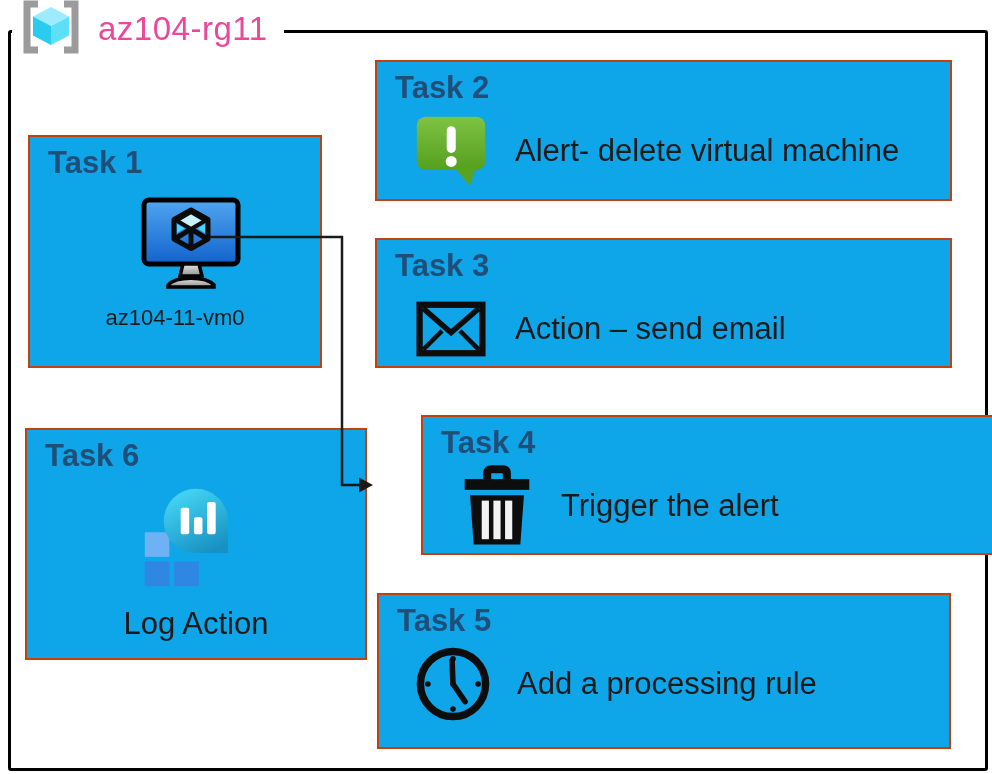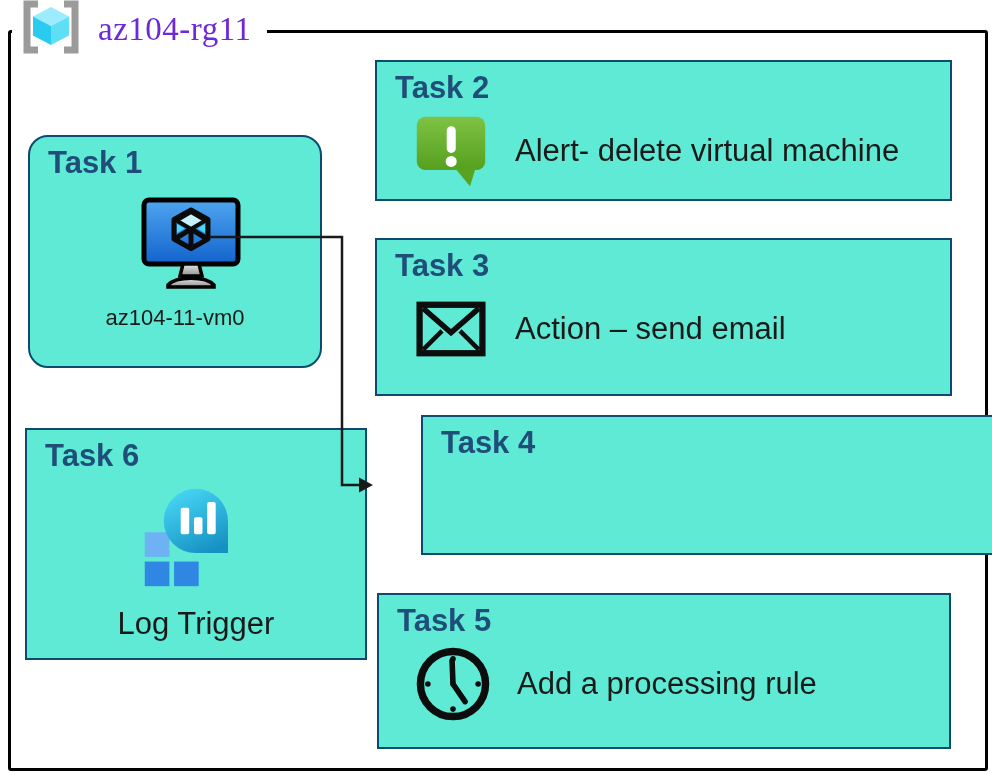--- a/index.html
+++ b/index.html
@@ -12,25 +12,25 @@
     border:3px solid #000; border-radius:3px; background:#fff;
   }
 
   
   .rg-header {
     position:absolute; left:12px; top:1px; height:56px; z-index:4;
     display:flex; align-items:center; gap:14px;
     background:#fff; padding:0 16px 0 6px;
   }
   .rg-header .rg-name {
-    font-size:33px; color:#6d28d9; letter-spacing:0.5px;font-family:Liberation Serif, serif;
+    font-size:33px; color:#ec4899; letter-spacing:0.5px;
   }
 
   .task-box {
-    position:absolute; background:#5eead4; border:2px solid #0c4a6e; z-index:1;
+    position:absolute; background:#0ea5e9; border:2px solid #c2410c; z-index:1;
   }
   .task-title {
     position:absolute; left:18px; top:8px;
     font-size:31px; font-weight:700; color:#1F4E79;
   }
   
   .row {
     position:absolute; left:30px; top:44px; right:12px; height:90px;
     display:flex; align-items:center; gap:20px;
   }
@@ -57,21 +57,21 @@
       <path d="M19 4 H8 V50 H19" fill="none" stroke="#9B9B9B" stroke-width="7"></path>
       <path d="M45 4 H56 V50 H45" fill="none" stroke="#9B9B9B" stroke-width="7"></path>
       <polygon points="32,7 50,16.5 32,26 14,16.5" fill="#9CEBFF"></polygon>
       <polygon points="14,16.5 32,26 32,45 14,35.5" fill="#29CCEF"></polygon>
       <polygon points="32,26 50,16.5 50,35.5 32,45" fill="#5FDFF5"></polygon>
     </svg>
   </span>
   <span class="rg-name">az104-rg11</span>
 </div>
 
-<div class="task-box" style="left:28px; top:135px; width:294px; height:233px;border-radius:20px;">
+<div class="task-box" style="left:28px; top:135px; width:294px; height:233px;">
   <div class="task-title">Task 1</div>
   <div class="vm-icon-wrap">
     <svg width="100" height="92" viewBox="0 0 100 92">
       <defs>
         <linearGradient id="scrGrad" x1="0" y1="0" x2="0" y2="1">
           <stop offset="0" stop-color="#4FA6F0"></stop>
             <stop offset="1" stop-color="#1263CC"></stop>
         </linearGradient>
         <linearGradient id="stdGrad" x1="0" y1="0" x2="0" y2="1">
           <stop offset="0" stop-color="#E6E6E6"></stop>
@@ -105,21 +105,21 @@
       </defs>
       <rect x="8" y="50" width="26" height="26" fill="#6FB2F3"></rect>
       <rect x="8" y="81" width="26" height="26" fill="#2F86E3"></rect>
       <rect x="39" y="81" width="26" height="26" fill="#2F86E3"></rect>
       <path d="M96 38 A34 34 0 1 0 62 72 L96 72 Z" fill="url(#tealGrad)"></path>
       <rect x="46" y="24" width="9" height="28" rx="2" fill="#fff"></rect>
       <rect x="60" y="34" width="9" height="18" rx="2" fill="#fff"></rect>
       <rect x="74" y="18" width="9" height="34" rx="2" fill="#fff"></rect>
     </svg>
   </div>
-  <div class="log-name">Log Trigger</div>
+  <div class="log-name">Log Action</div>
 </div>
 
 <div class="task-box" style="left:375px; top:60px; width:577px; height:141px;">
   <div class="task-title">Task 2</div>
   <div class="row">
     <span class="icon-slot">
       <svg width="76" height="80" viewBox="0 0 80 80">
         <defs>
           <linearGradient id="grnGrad" x1="0" y1="0" x2="0" y2="1">
             <stop offset="0" stop-color="#7FC244"></stop>
@@ -129,37 +129,50 @@
         <rect x="4" y="4" width="72" height="56" rx="9" fill="url(#grnGrad)"></rect>
         <polygon points="44,58 66,58 60,77" fill="#58A321"></polygon>
         <rect x="35.5" y="14" width="9.5" height="28" rx="4.7" fill="#fff"></rect>
         <circle cx="40.2" cy="51" r="5.8" fill="#fff"></circle>
       </svg>
     </span>
     <span class="item-label">Alert- delete virtual machine</span>
   </div>
 </div>
 
-<div class="task-box" style="left:375px; top:238px; width:577px; height:158px;">
+<div class="task-box" style="left:375px; top:238px; width:577px; height:130px;">
   <div class="task-title">Task 3</div>
   <div class="row">
     <span class="icon-slot">
       <svg width="70" height="56" viewBox="0 0 78 62">
         <rect x="4" y="4" width="70" height="54" fill="none" stroke="#0d0d0d" stroke-width="7"></rect>
         <polyline points="8,8 39,35 70,8" fill="none" stroke="#0d0d0d" stroke-width="6"></polyline>
         <line x1="8" y1="54" x2="29" y2="33" stroke="#0d0d0d" stroke-width="5"></line>
         <line x1="70" y1="54" x2="49" y2="33" stroke="#0d0d0d" stroke-width="5"></line>
       </svg>
     </span>
     <span class="item-label">Action – send email</span>
   </div>
 </div>
 
 <div class="task-box" style="left:373px; top:415px; width:579px; height:140px;margin-left:48px;">
   <div class="task-title">Task 4</div>
+  <div class="row">
+    <span class="icon-slot">
+      <svg width="70" height="82" viewBox="0 0 78 90">
+        <path d="M28 15 v-6 q0,-5 5,-5 h12 q5,0 5,5 v6" fill="none" stroke="#0d0d0d" stroke-width="9"></path>
+        <rect x="3" y="15" width="72" height="12" fill="#0d0d0d"></rect>
+        <polygon points="9,33 69,33 65,88 13,88" fill="#0d0d0d"></polygon>
+        <rect x="22" y="39" width="8" height="43" fill="#f2f2f2"></rect>
+        <rect x="35" y="39" width="8" height="43" fill="#f2f2f2"></rect>
+        <rect x="48" y="39" width="8" height="43" fill="#f2f2f2"></rect>
+      </svg>
+    </span>
+    <span class="item-label">Trigger the alert</span>
+  </div>
 </div>
 
 <div class="task-box" style="left:377px; top:593px; width:574px; height:156px;">
   <div class="task-title">Task 5</div>
   <div class="row">
     <span class="icon-slot">
       <svg width="80" height="80" viewBox="0 0 86 86">
         <circle cx="43" cy="43" r="35" fill="none" stroke="#0d0d0d" stroke-width="8"></circle>
         <circle cx="43" cy="16" r="3" fill="#0d0d0d"></circle>
         <circle cx="70" cy="43" r="3" fill="#0d0d0d"></circle>

